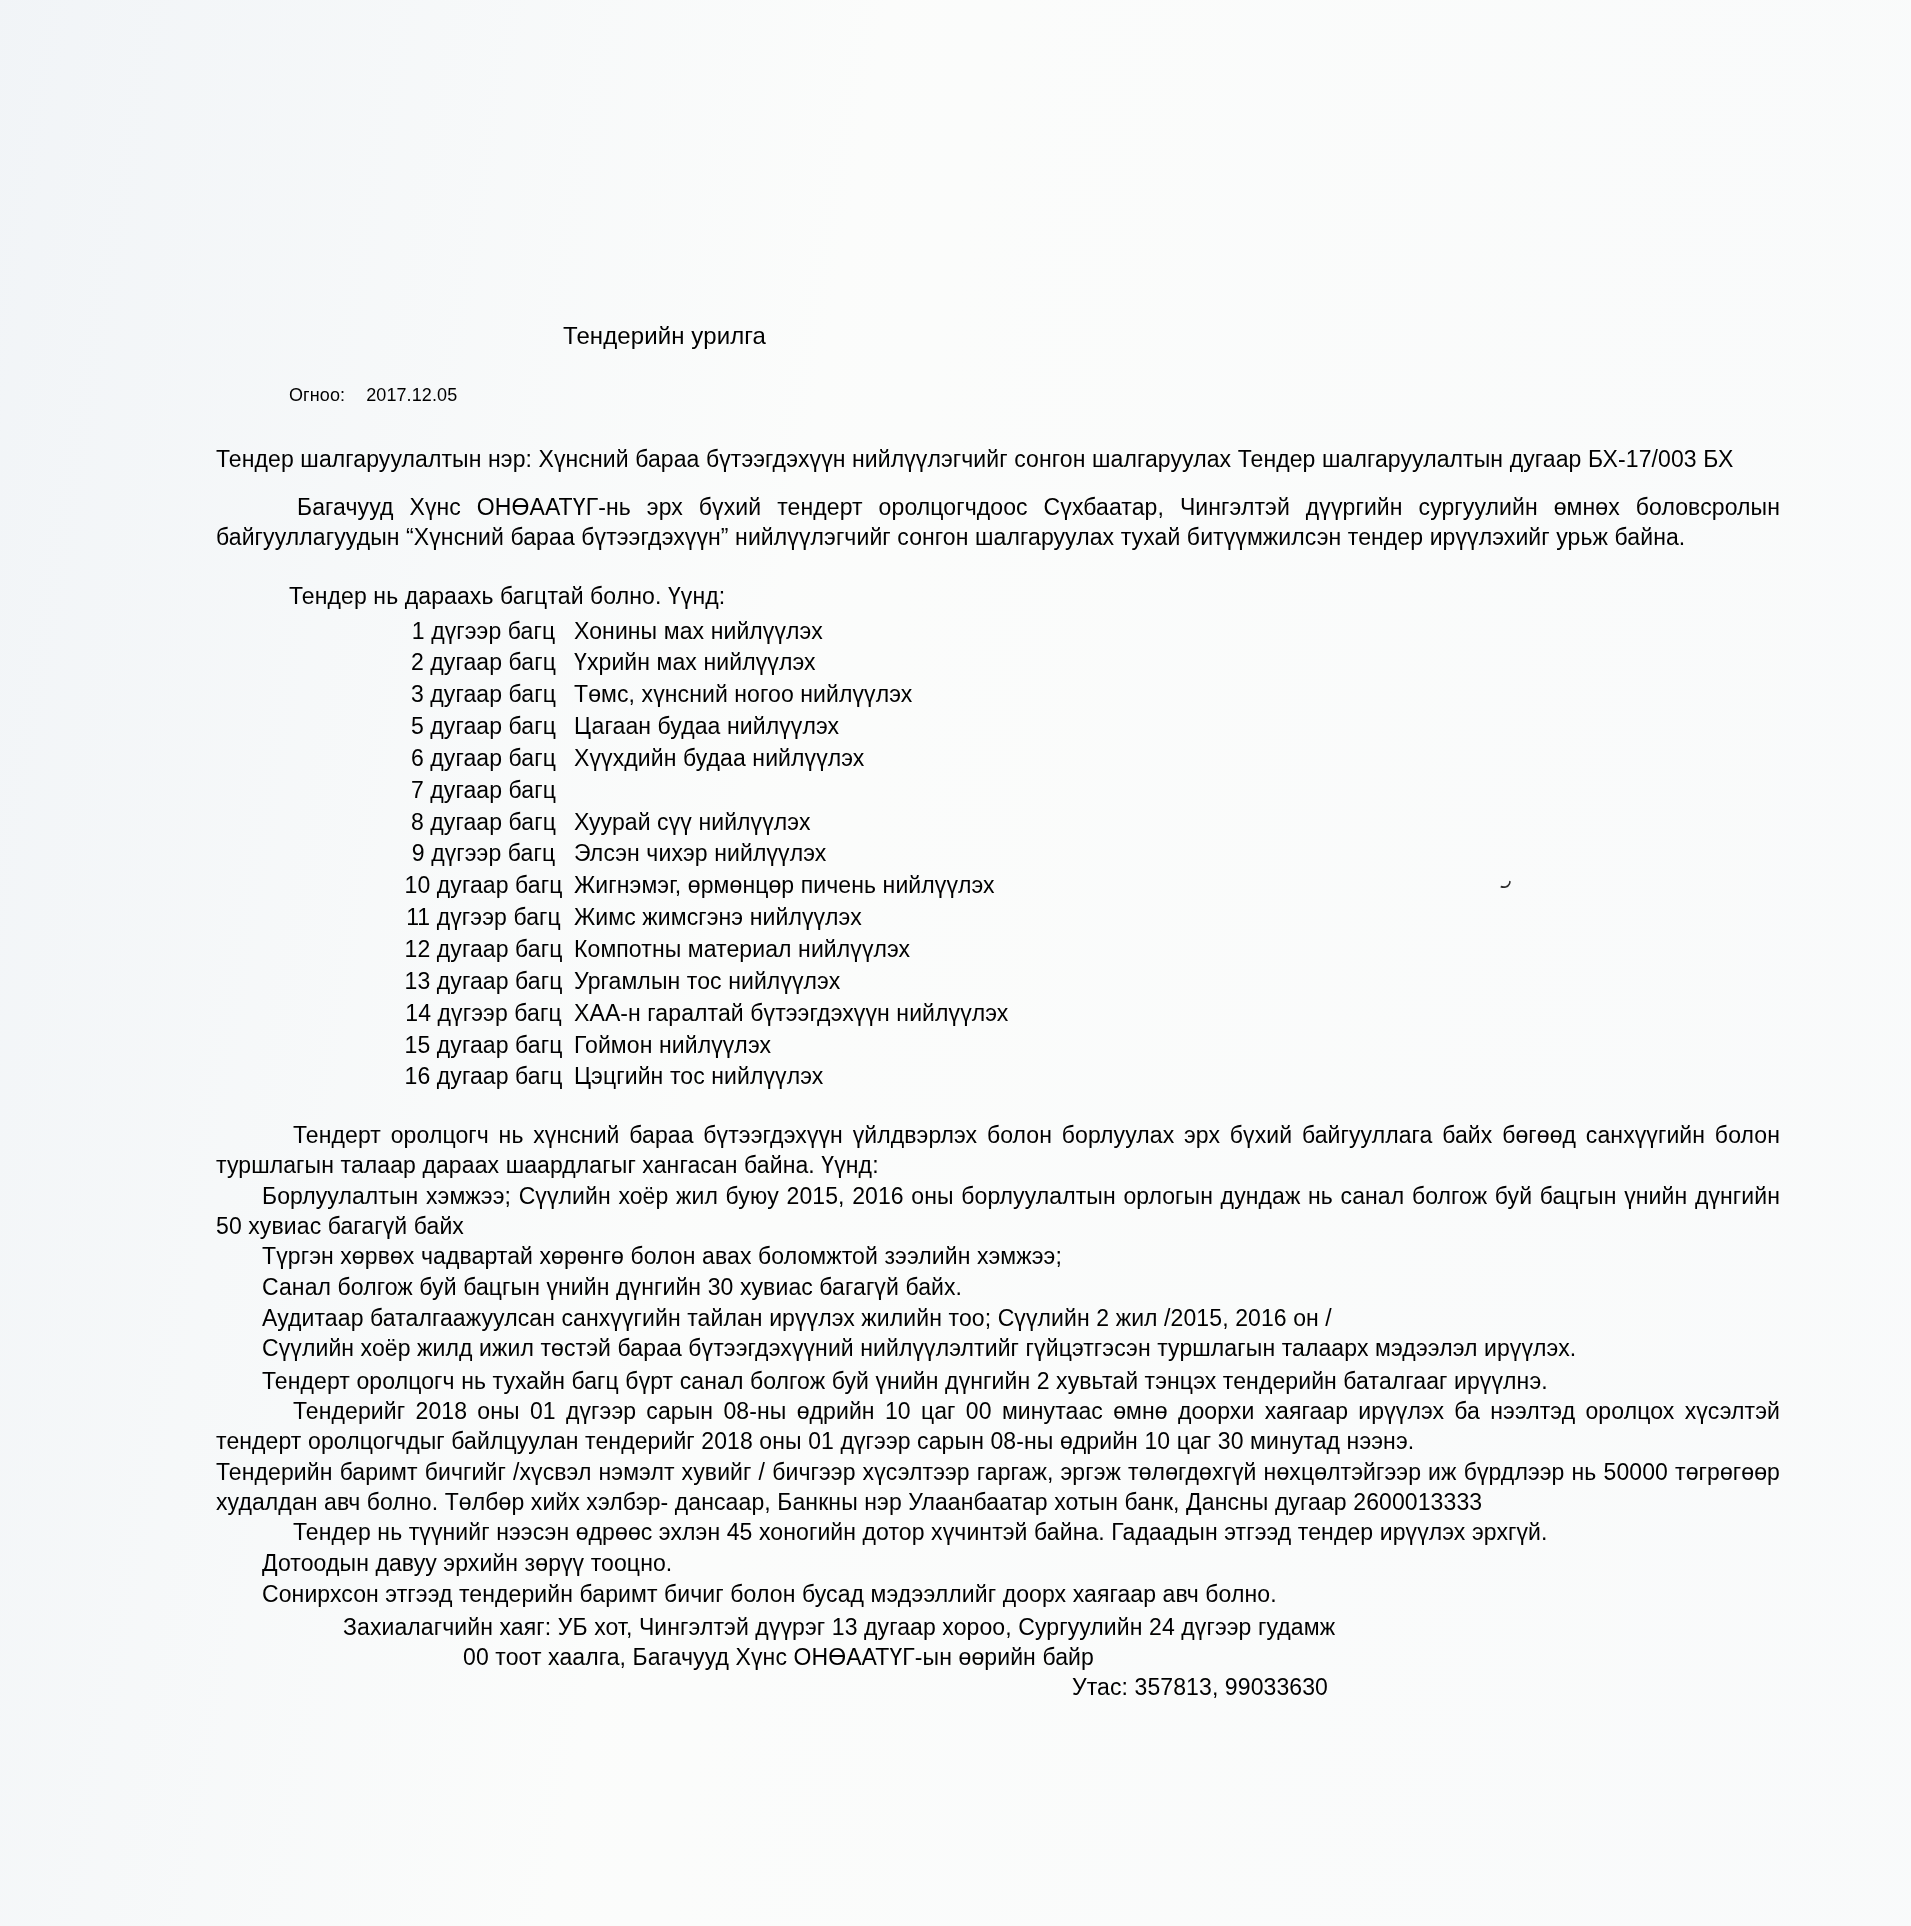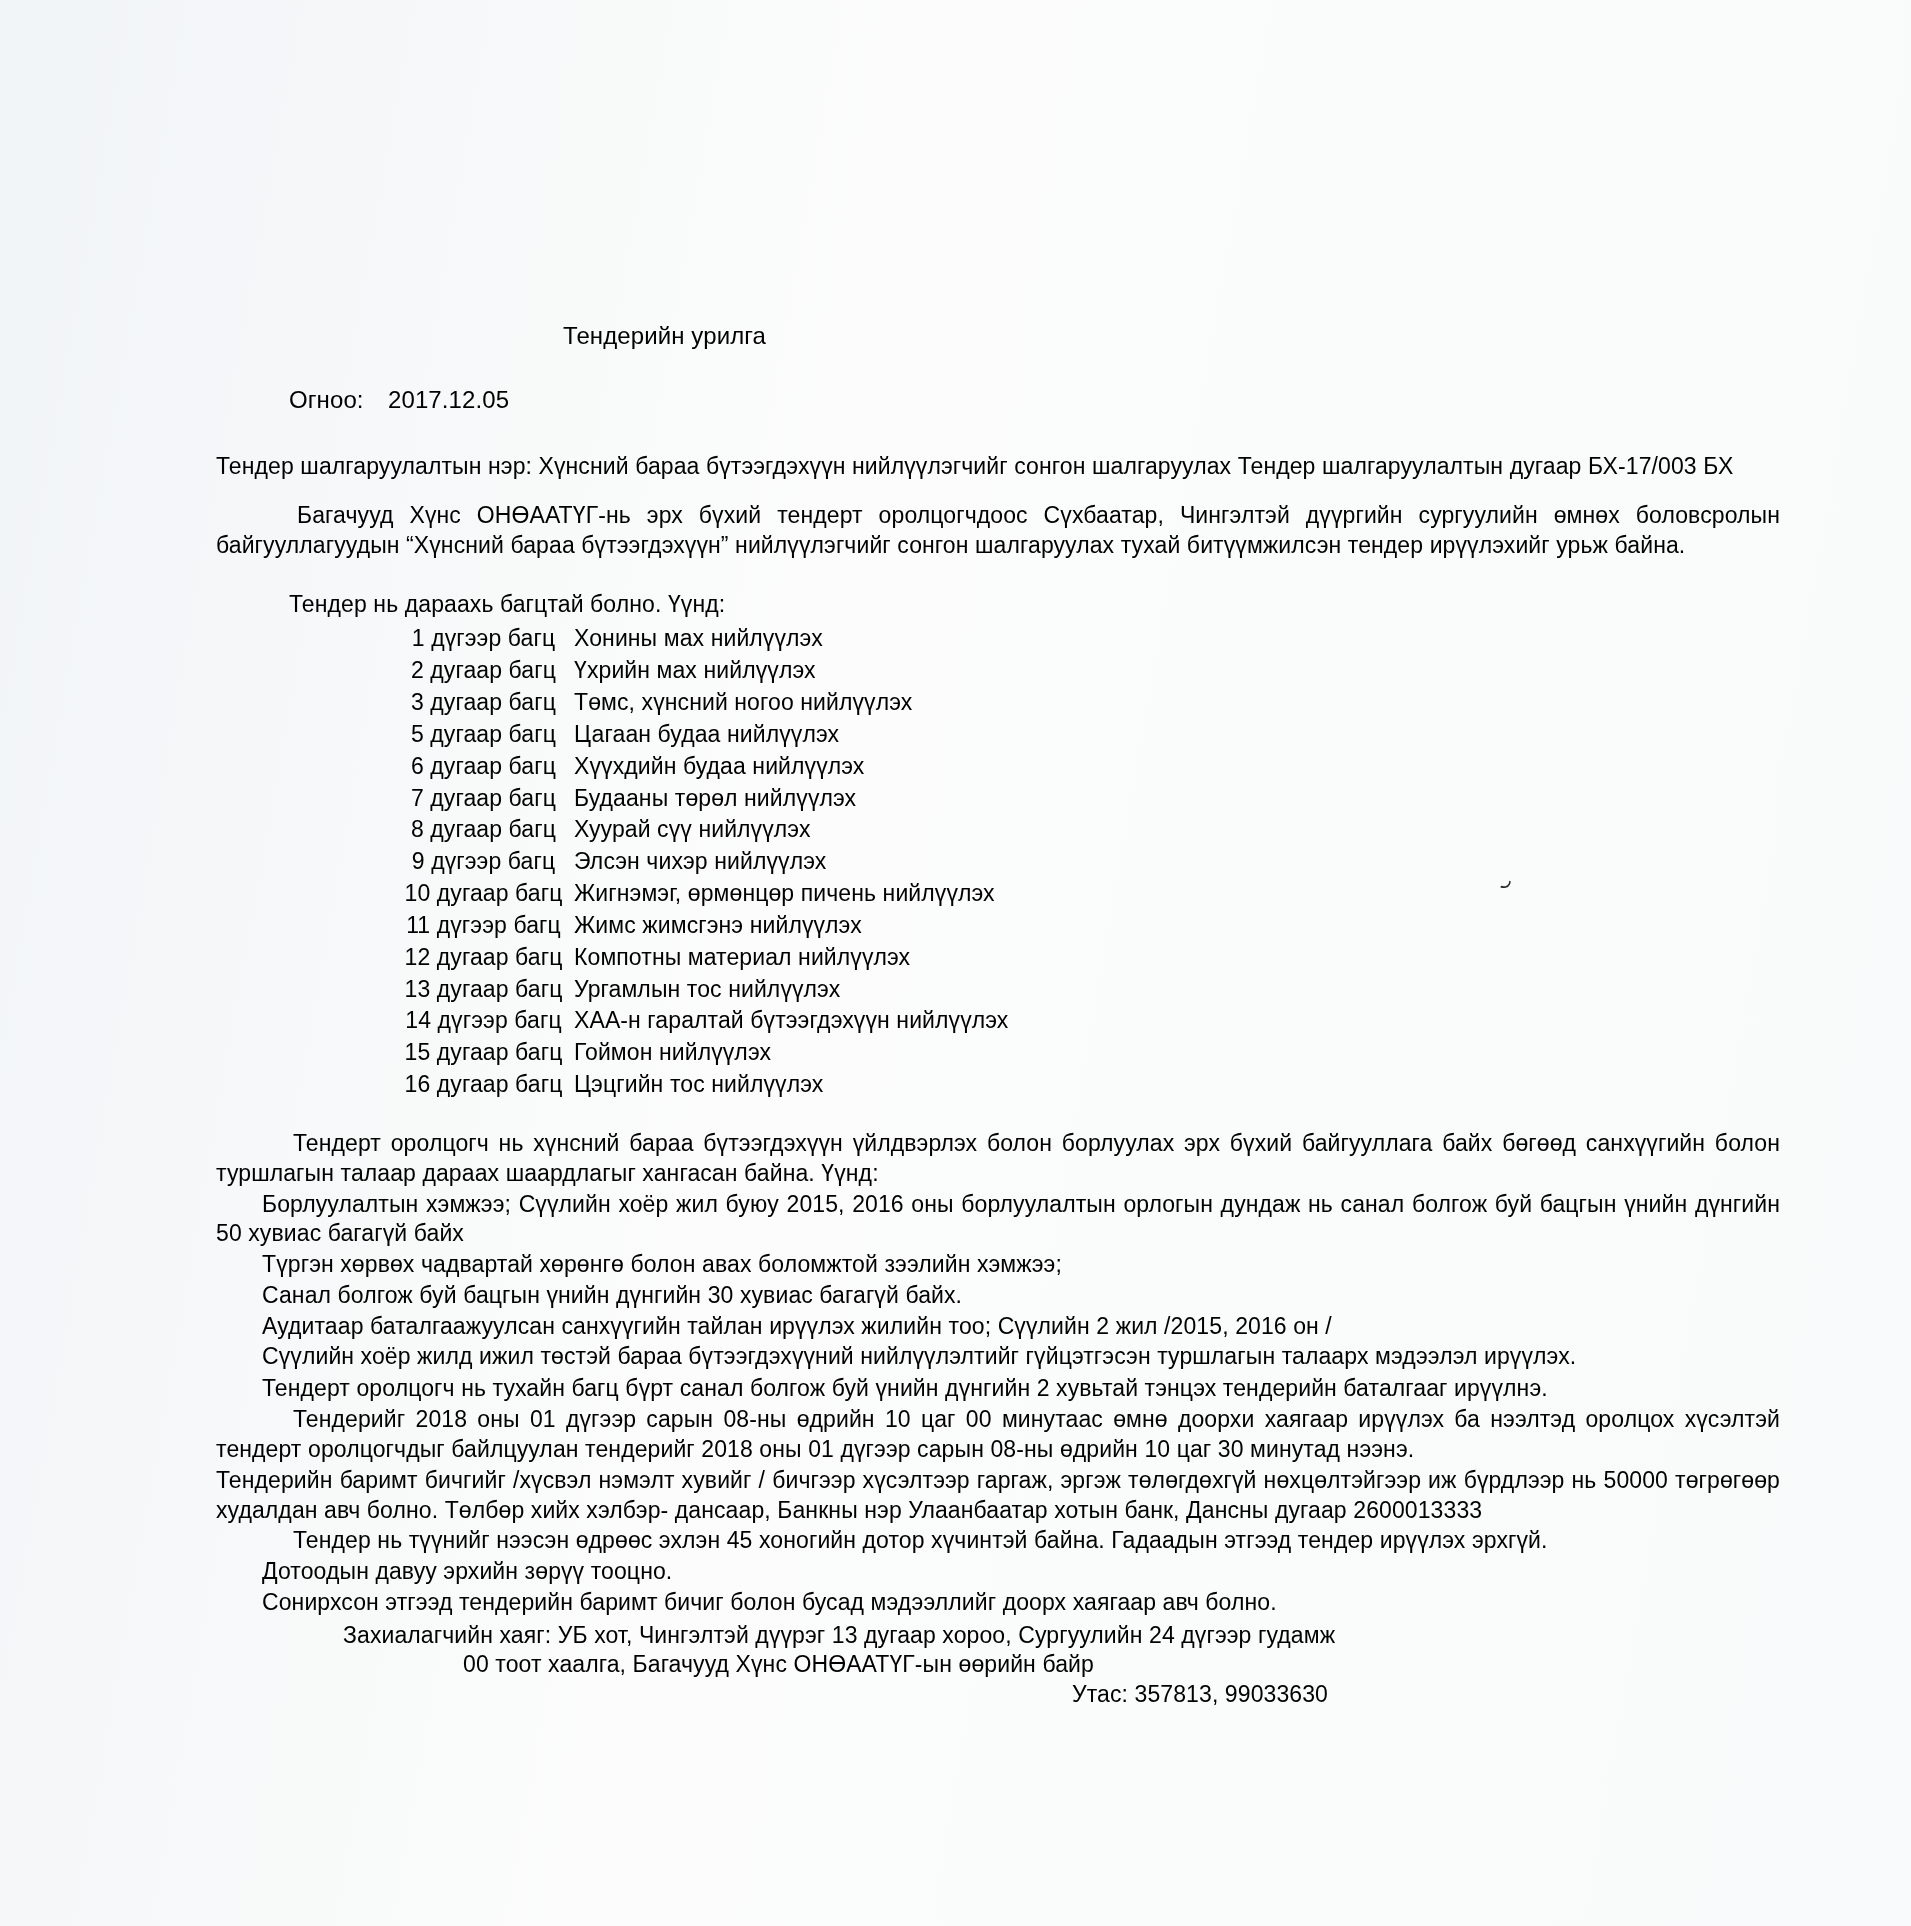--- a/index.html
+++ b/index.html
@@ -43,21 +43,21 @@
   .doc-title {
     text-align: left;
     margin-left: 347px;
     font-size: 24px;
     margin-bottom: 33px;
     white-space: nowrap;
   }
   .date-line {
     margin-left: 73px;
     margin-bottom: 37px;
-    font-size: 24px;
+    font-size: 18px;
     white-space: nowrap;
   }
   .block {
     margin-bottom: 13px;
     text-align: justify;
     text-justify: inter-word;
   }
   .indent-lg { text-indent: 81px; }
 
   .lots-head {
@@ -151,21 +151,20 @@
       <div class="lot-row">
         <span class="lot-no">5 дугаар багц</span>
         <span class="lot-name">Цагаан будаа нийлүүлэх</span>
       </div>
       <div class="lot-row">
         <span class="lot-no">6 дугаар багц</span>
         <span class="lot-name">Хүүхдийн будаа нийлүүлэх</span>
       </div>
       <div class="lot-row">
         <span class="lot-no">7 дугаар багц</span>
-        <span class="lot-name">Будааны төрөл нийлүүлэх</span>
       </div>
       <div class="lot-row">
         <span class="lot-no">8 дугаар багц</span>
         <span class="lot-name">Хуурай сүү нийлүүлэх</span>
       </div>
       <div class="lot-row">
         <span class="lot-no">9 дүгээр багц</span>
         <span class="lot-name">Элсэн чихэр нийлүүлэх</span>
       </div>
       <div class="lot-row">

